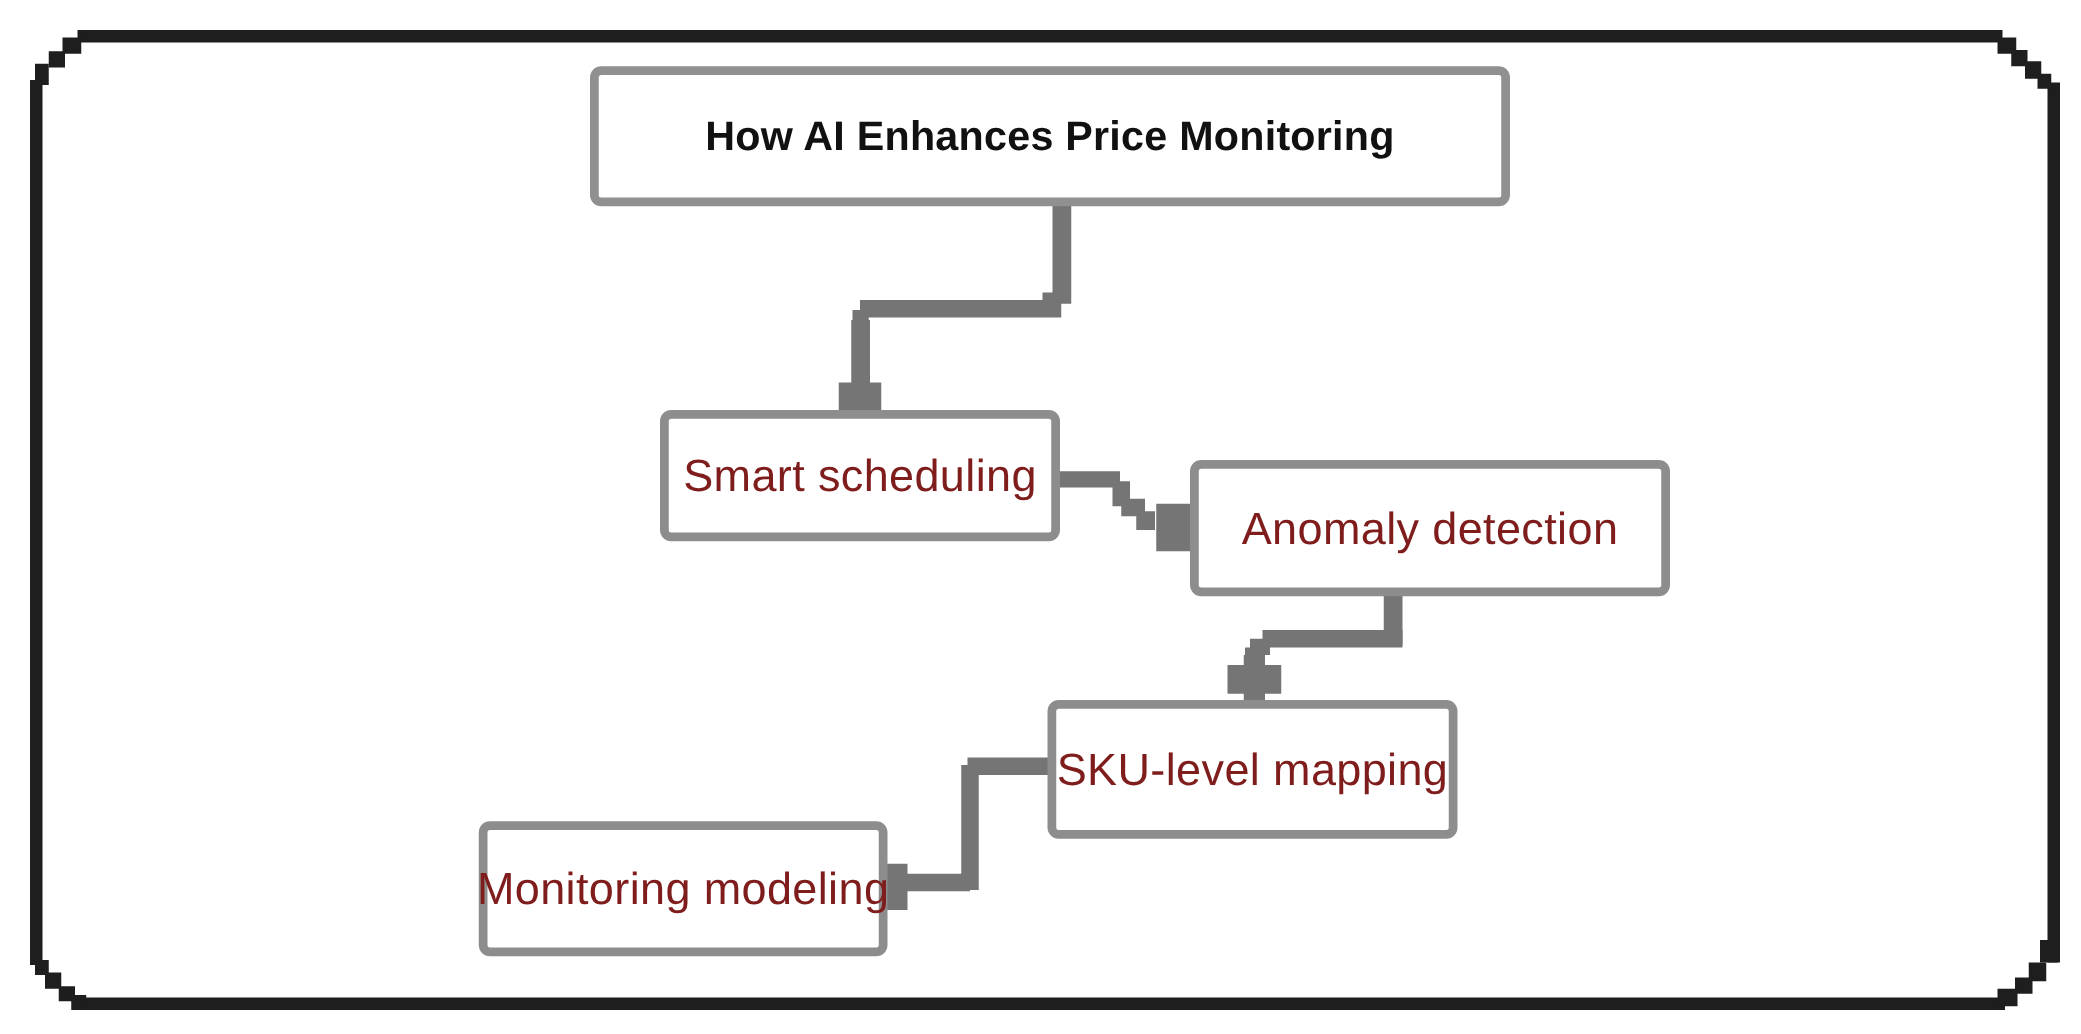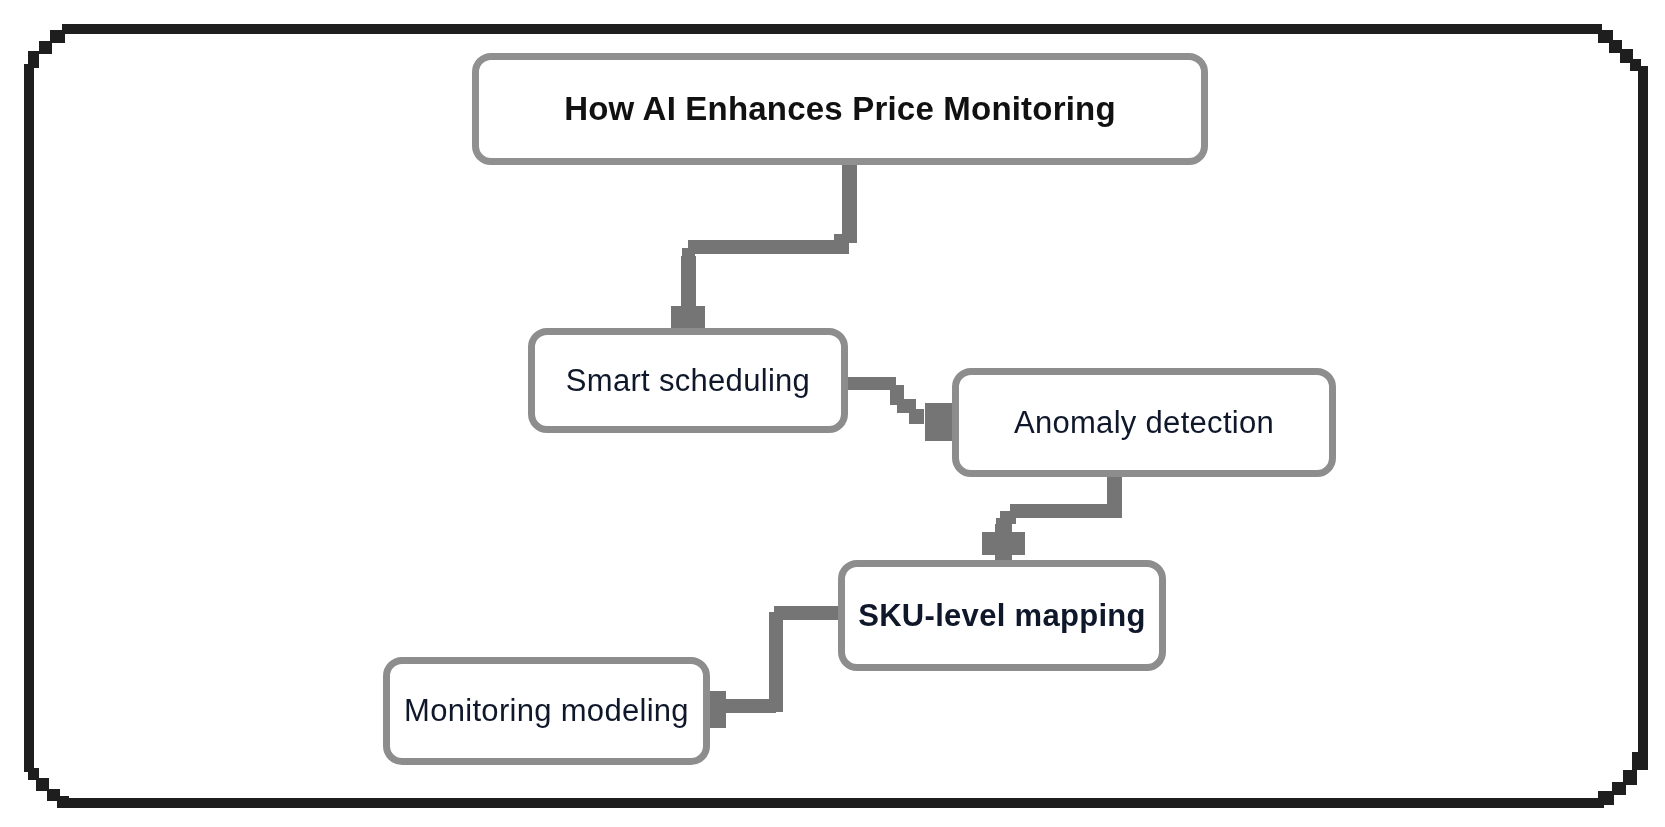--- a/index.html
+++ b/index.html
@@ -9,35 +9,35 @@
     background:#ffffff;
     font-family:"Liberation Sans", sans-serif;
     overflow:hidden;
   }
   #wires{position:absolute;left:0;top:0;width:1665px;height:827px;}
   .box{
     position:absolute;
     box-sizing:border-box;
     background:#ffffff;
     border:7px solid #8d8d8d;
-    border-radius:19px;
+    border-radius:9px;
     display:flex;align-items:center;justify-content:center;
     color:#161616;
   }
   .box .label{
-    font-size:31px;
+    font-size:36px;
     letter-spacing:0.3px;
-    color:#0f172a;
+    color:#7f1d1d;
     white-space:nowrap;
   }
   #title-box{left:472px;top:53px;width:736px;height:112px;border-color:#909090;}
   #title-box .label{font-size:33px;font-weight:bold;color:#111111;letter-spacing:0.2px;}
   #node-smart{left:528px;top:328px;width:320px;height:105px;}
   #node-anomaly{left:952px;top:368px;width:384px;height:109px;}
-  #node-sku{left:838px;top:560px;width:328px;height:111px;font-weight:bold;}
+  #node-sku{left:838px;top:560px;width:328px;height:111px;}
   #node-predictive{left:383px;top:657px;width:327px;height:108px;}
 </style>
 </head>
 <body>
 
 <div id="canvas">
 
   <svg id="wires" xmlns="http://www.w3.org/2000/svg" width="1665" height="827">
 
     <g fill="#1e1e1e">

